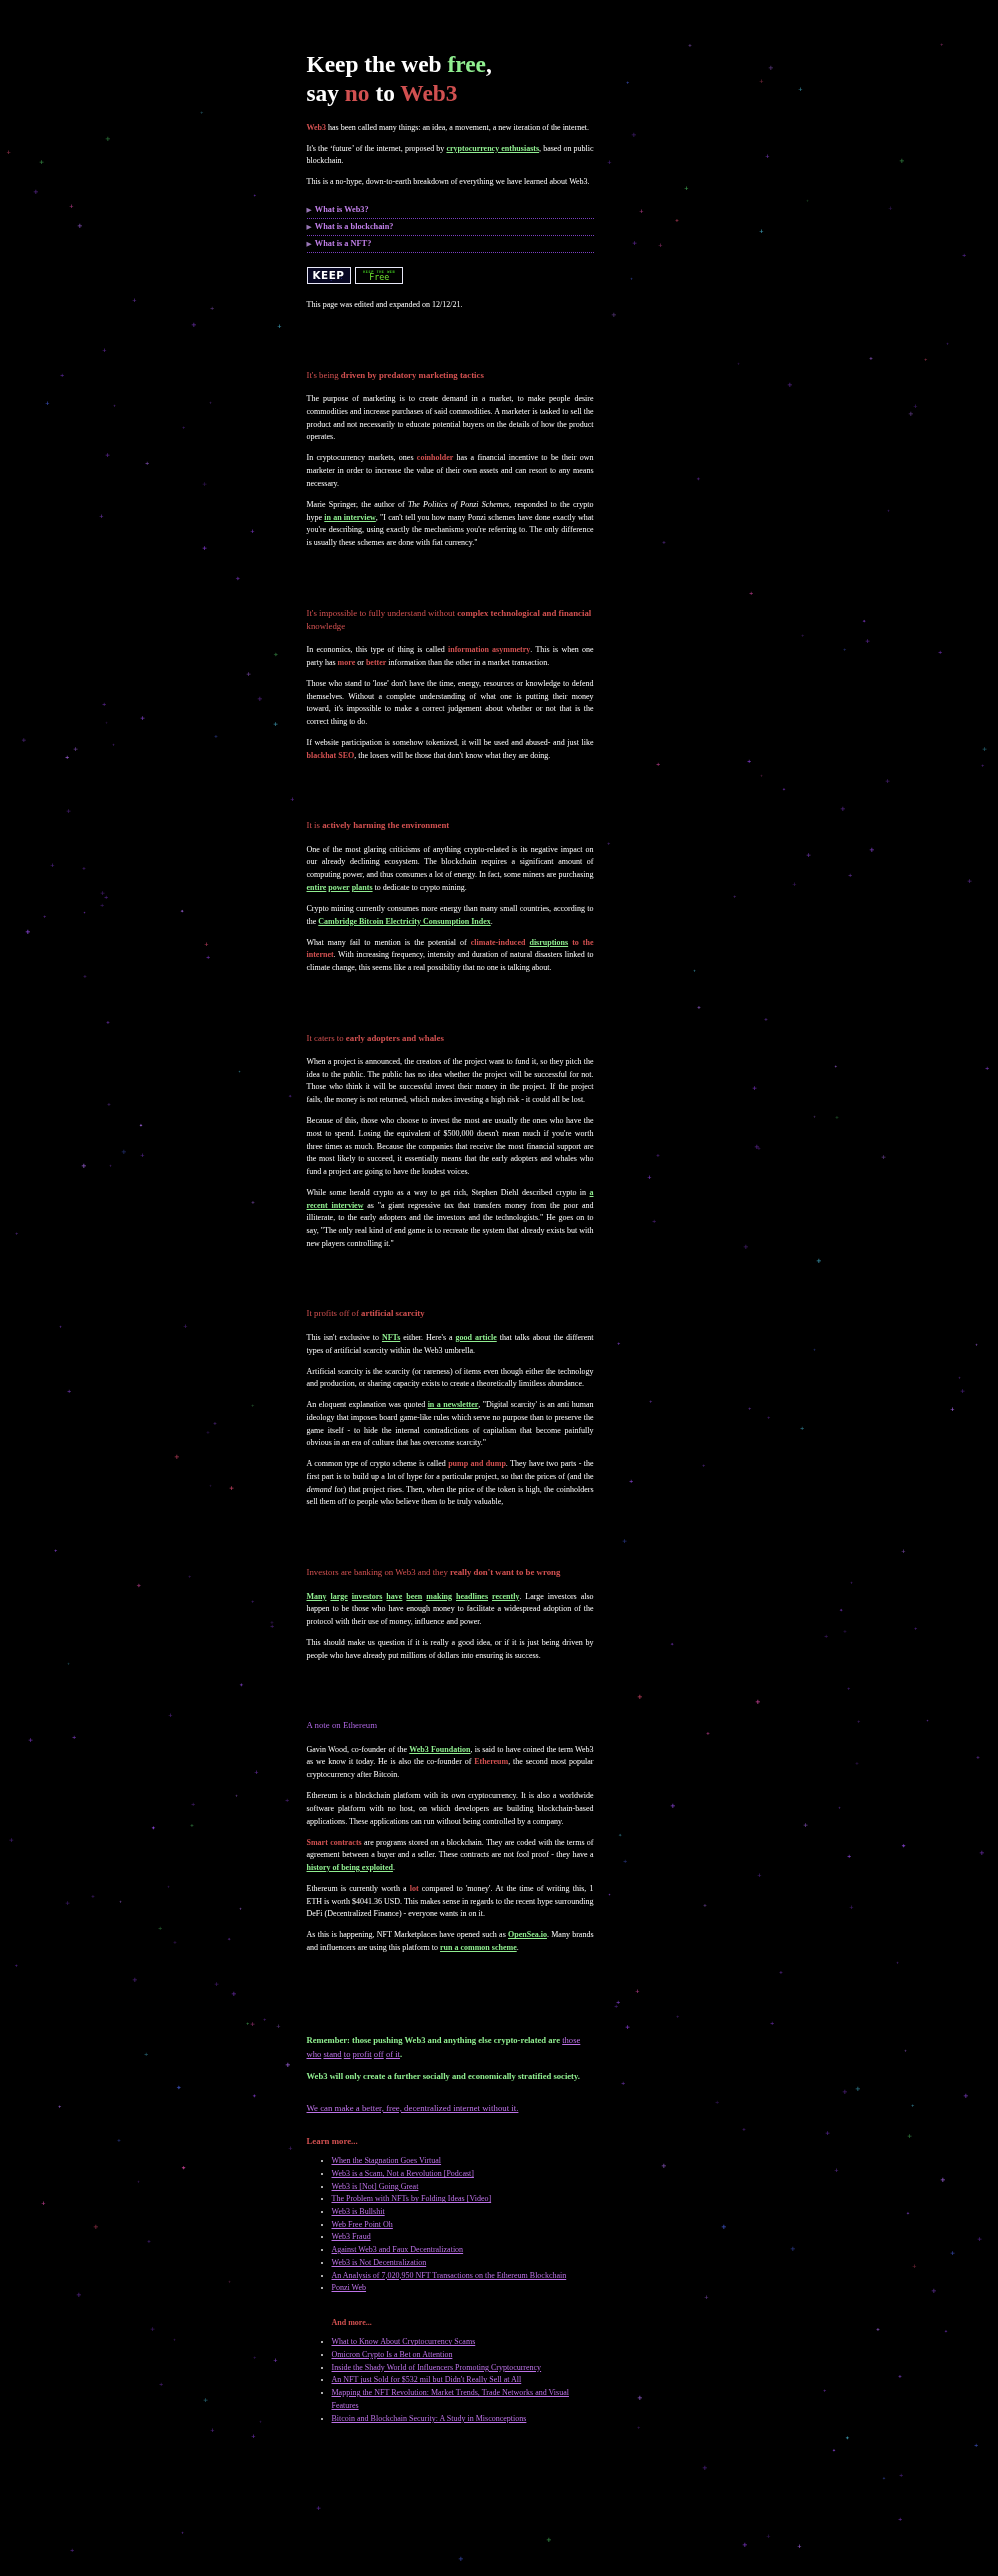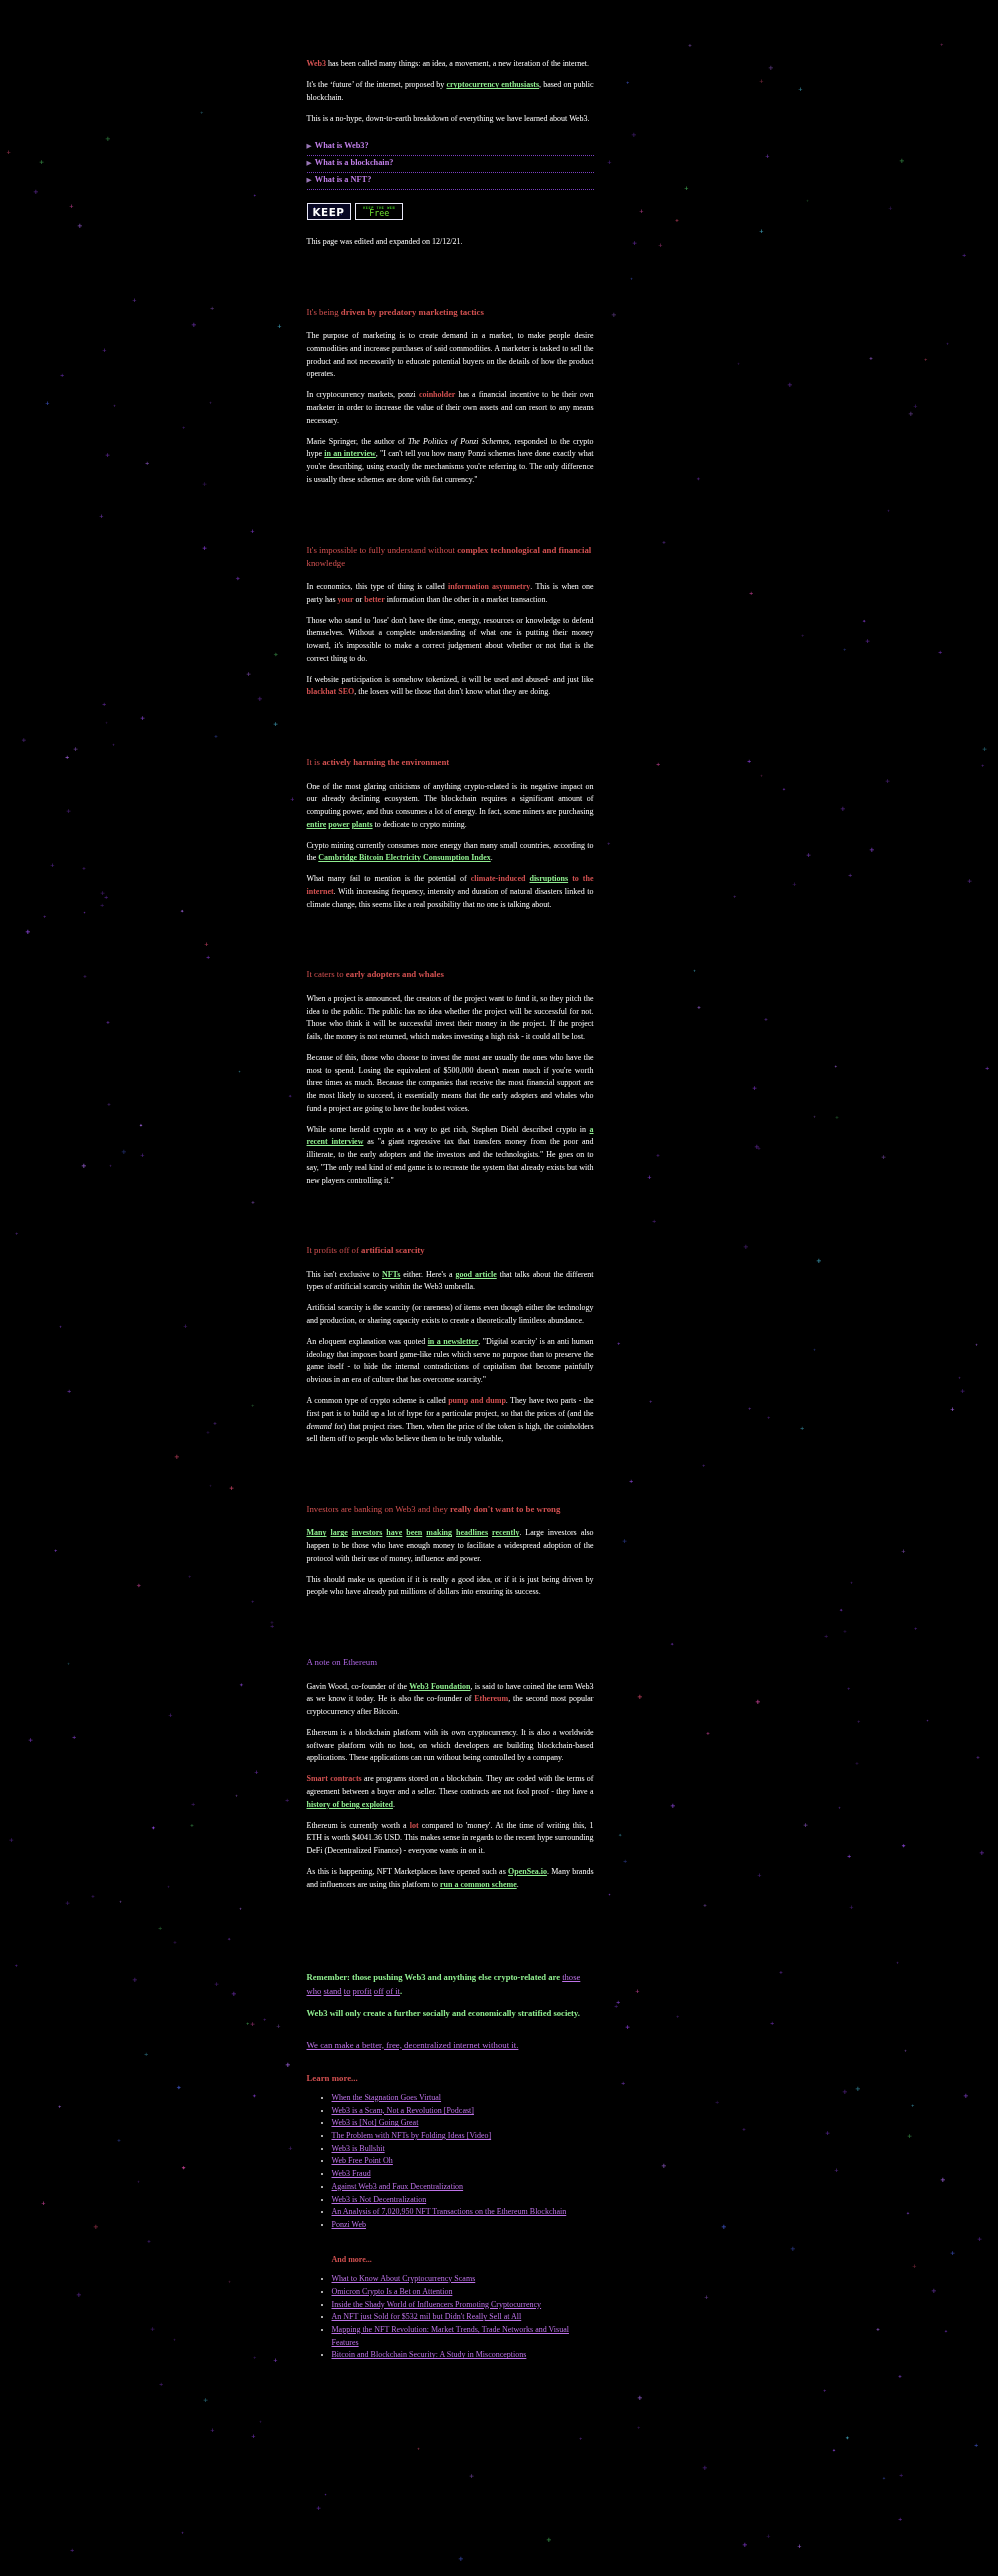--- a/index.html
+++ b/index.html
@@ -585,20 +585,24 @@
       <span class="star" style="color: rgb(100, 42, 158); left: 290px; top: 797px; font-size: 5.7px; opacity: 0.87;">+</span>
       <span class="star" style="color: rgb(85, 37, 143); left: 962px; top: 253px; font-size: 5.2px; opacity: 0.9;">+</span>
       <span class="star" style="color: rgb(154, 95, 214); left: 768px; top: 65px; font-size: 6.8px; opacity: 0.54;">+</span>
       <span class="star" style="color: rgb(154, 95, 214); left: 950px; top: 1407px; font-size: 5.7px; opacity: 0.99;">+</span>
       <span class="star" style="color: rgb(100, 42, 158); left: 257px; top: 696px; font-size: 6.8px; opacity: 0.74;">+</span>
       <span class="star" style="color: rgb(64, 85, 200); left: 623px; top: 1859px; font-size: 5.2px; opacity: 0.53;">+</span>
     </div>
 
   <div class="content">
 
+    <h1>
+      <span><span>Keep the web </span><span class="g">free</span><span>,</span></span><br>
+      <span><span>say </span><span class="red">no</span><span> to </span><span class="red">Web3</span></span>
+    </h1>
 
     <p><span class="red">Web3</span><span> has been called many things: an idea, a movement, a new iteration of the internet.</span></p>
     <p><span>It's the ‘future’ of the internet, proposed by </span><a href="#" class="gl">cryptocurrency enthusiasts</a><span>, based on public blockchain.</span></p>
     <p><span>This is a no-hype, down-to-earth breakdown of everything we have learned about Web3.</span></p>
 
     <div class="qa">
       <details>
         <summary><span class="marker">▶</span><span>What is Web3?</span></summary>
       </details>
       <hr class="dotted">
@@ -620,27 +624,27 @@
         <span class="top">KEEP THE WEB</span>
         <span class="bottom">Free</span>
       </div>
     </div>
 
     <p class="edit-note">This page was edited and expanded on 12/12/21.</p>
 
     <div class="section">
       <h2 class="section-heading"><span>It's being </span><span class="b">driven by predatory marketing tactics</span></h2>
       <p><span>The purpose of marketing is to create demand in a market, to make people desire commodities and increase purchases of said commodities. A marketer is tasked to sell the product and not necessarily to educate potential buyers on the details of how the product operates.</span></p>
-      <p><span>In cryptocurrency markets, ponzi </span><span class="red">coinholder</span><span> has a financial incentive to be their own marketer in order to increase the value of their own assets and can resort to any means necessary.</span></p>
+      <p><span>In cryptocurrency markets, ones </span><span class="red">coinholder</span><span> has a financial incentive to be their own marketer in order to increase the value of their own assets and can resort to any means necessary.</span></p>
       <p><span>Marie Springer, the author of </span><span class="i">The Politics of Ponzi Schemes</span><span>, responded to the crypto hype </span><a href="#" class="gl">in an interview</a><span>, "I can't tell you how many Ponzi schemes have done exactly what you're describing, using exactly the mechanisms you're referring to. The only difference is usually these schemes are done with fiat currency."</span></p>
     </div>
 
     <div class="section">
       <h2 class="section-heading"><span>It's impossible to fully understand without </span><span class="b">complex technological and financial</span><span> knowledge</span></h2>
-      <p><span>In economics, this type of thing is called </span><span class="red">information asymmetry</span><span>. This is when one party has </span><span class="red">your</span><span> or </span><span class="red">better</span><span> information than the other in a market transaction.</span></p>
+      <p><span>In economics, this type of thing is called </span><span class="red">information asymmetry</span><span>. This is when one party has </span><span class="red">more</span><span> or </span><span class="red">better</span><span> information than the other in a market transaction.</span></p>
       <p><span>Those who stand to 'lose' don't have the time, energy, resources or knowledge to defend themselves. Without a complete understanding of what one is putting their money toward, it's impossible to make a correct judgement about whether or not that is the correct thing to do.</span></p>
       <p><span>If website participation is somehow tokenized, it will be used and abused- and just like </span><span class="red">blackhat SEO</span><span>, the losers will be those that don't know what they are doing.</span></p>
     </div>
 
     <div class="section">
       <h2 class="section-heading"><span>It is </span><span class="b">actively harming the environment</span></h2>
       <p><span>One of the most glaring criticisms of anything crypto-related is its negative impact on our already declining ecosystem. The blockchain requires a significant amount of computing power, and thus consumes a lot of energy. In fact, some miners are purchasing </span><a href="#" class="gl">entire</a><span> </span><a href="#" class="gl">power</a><span> </span><a href="#" class="gl">plants</a><span> to dedicate to crypto mining.</span></p>
       <p><span>Crypto mining currently consumes more energy than many small countries, according to the </span><a href="#" class="gl">Cambridge Bitcoin Electricity Consumption Index</a><span>.</span></p>
       <p><span>What many fail to mention is the potential of </span><span class="red">climate-induced</span><span> </span><a href="#" class="gl">disruptions</a><span> </span><span class="red">to the internet</span><span>. With increasing frequency, intensity and duration of natural disasters linked to climate change, this seems like a real possibility that no one is talking about.</span></p>
     </div>

